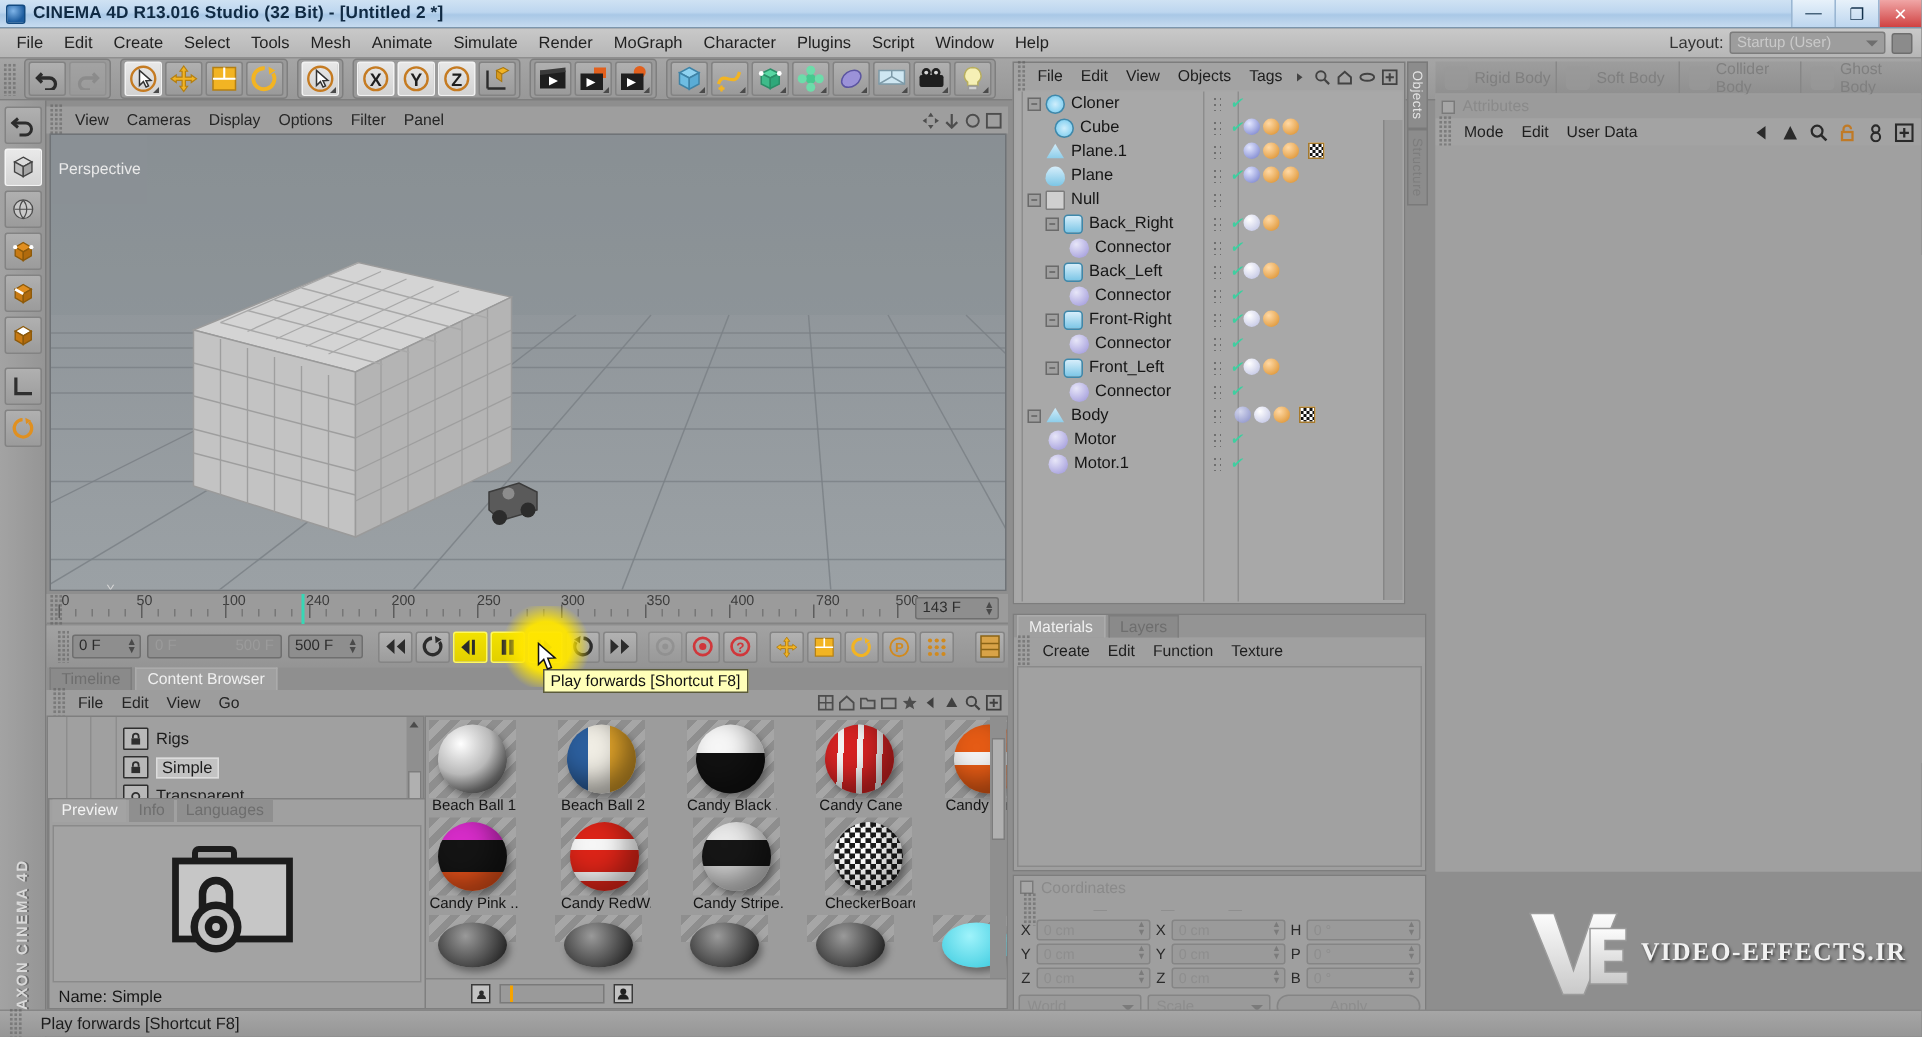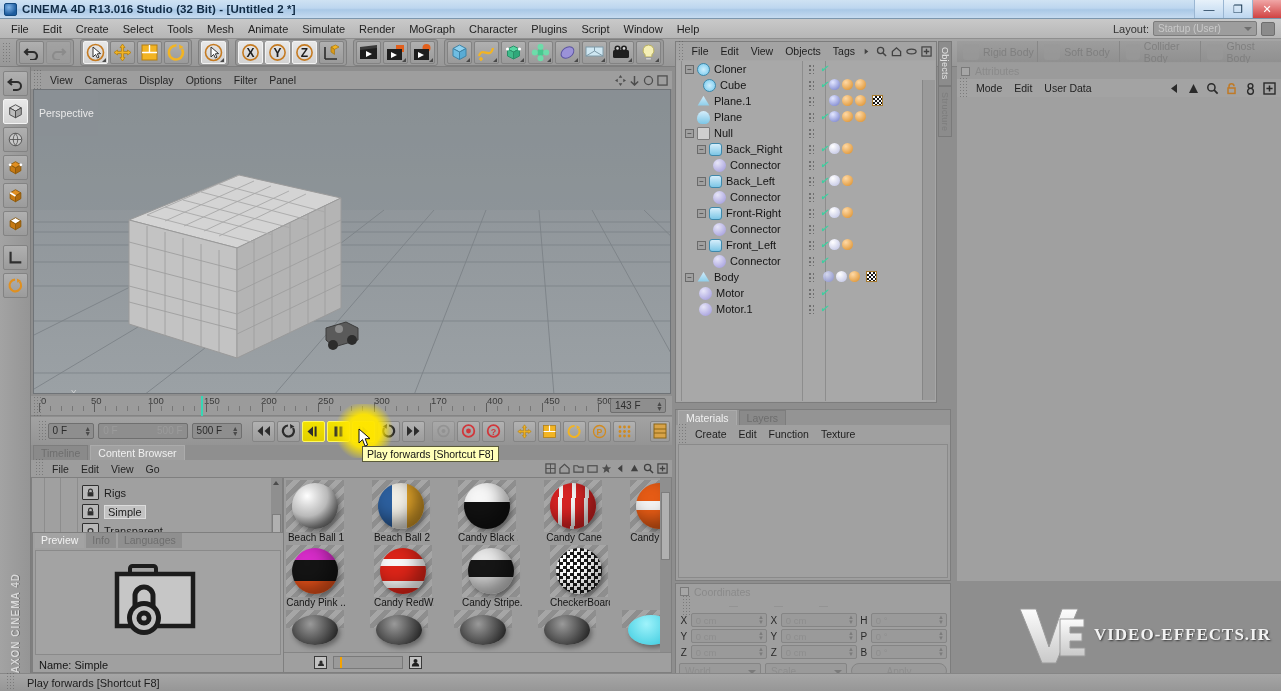--- a/index.html
+++ b/index.html
@@ -681,27 +681,27 @@
     </svg>
   </div>
   <div class="vp-label">Perspective</div>
 
   <div class="ruler-wrap">
     <div class="grip" style="position:absolute;left:0;top:0"></div>
     <div class="ruler-ticks">
       <span class="rlabel" style="left:4px">0</span>
       <span class="rlabel" style="left:54px">50</span>
       <span class="rlabel" style="left:111px">100</span>
-      <span class="rlabel" style="left:167px">150</span>
+      <span class="rlabel" style="left:167px">240</span>
       <span class="rlabel" style="left:224px">200</span>
       <span class="rlabel" style="left:281px">250</span>
       <span class="rlabel" style="left:337px">300</span>
-      <span class="rlabel" style="left:394px">170</span>
+      <span class="rlabel" style="left:394px">350</span>
       <span class="rlabel" style="left:450px">400</span>
-      <span class="rlabel" style="left:507px">450</span>
+      <span class="rlabel" style="left:507px">780</span>
       <span class="rlabel" style="left:560px">500</span>
       <i class="rtick major" style="left:2px"></i>
         <i class="rtick" style="left:13px"></i>
         <i class="rtick" style="left:24px"></i>
       <i class="rtick" style="left:35px"></i>
         <i class="rtick" style="left:46px"></i>
         <i class="rtick major" style="left:57px"></i>
       <i class="rtick" style="left:68px"></i>
         <i class="rtick" style="left:79px"></i>
         <i class="rtick" style="left:90px"></i>

